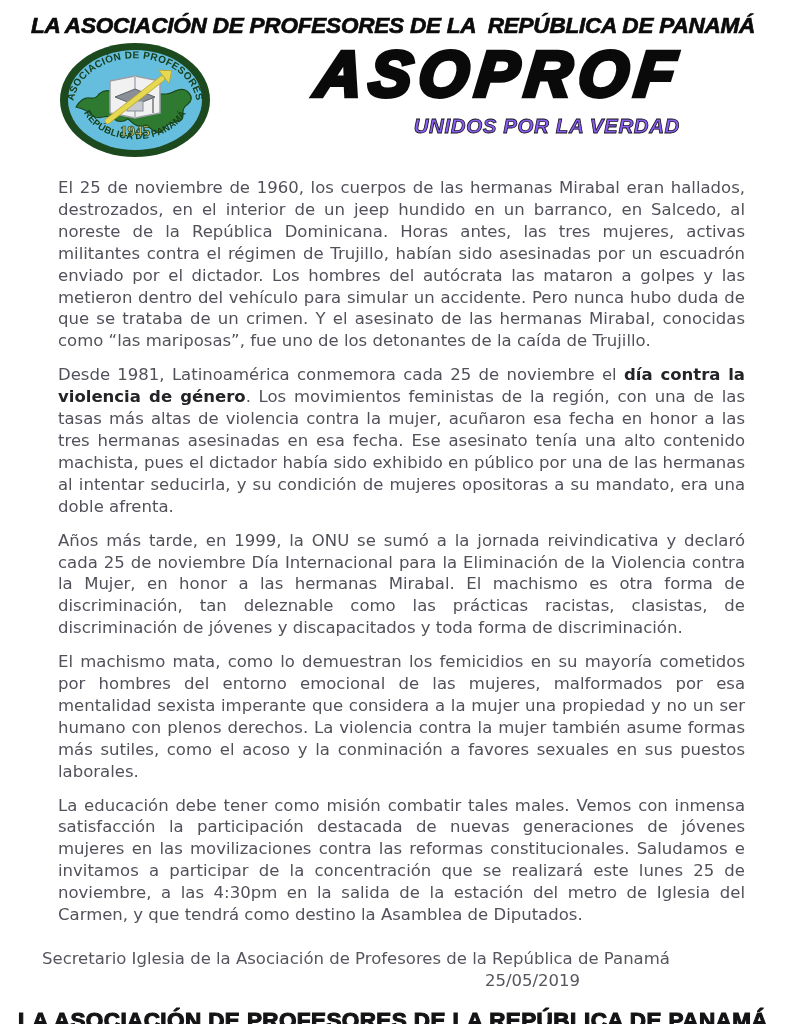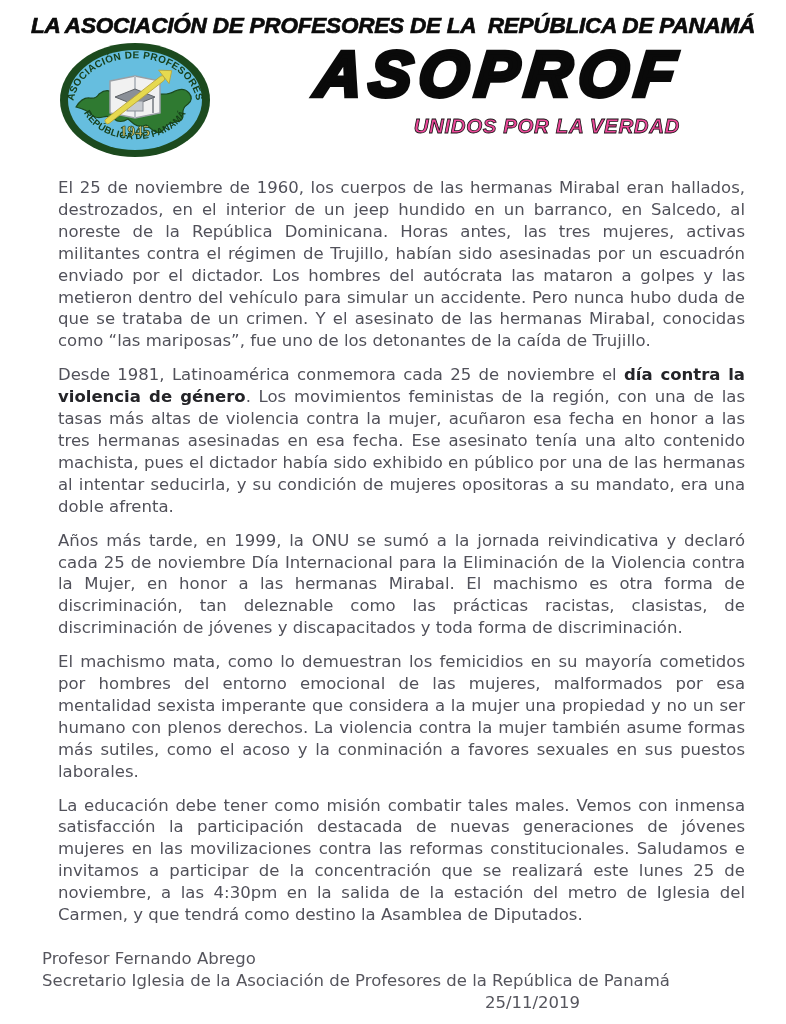--- a/index.html
+++ b/index.html
@@ -54,21 +54,21 @@
   }
   .tagline{
     text-align:right;
     padding-right:106px;
     margin-top:3px;
     font-family:"Liberation Sans", sans-serif;
     font-weight:bold;
     font-style:italic;
     font-size:20.5px;
     letter-spacing:0.6px;
-    color:#ec4899;
+    color:#8b5cf6;
     -webkit-text-stroke:0.8px #111;
   }
   
   .body-text{
     margin:14px 41px 0 42px;
     color:#51515a;
     font-size:16.5px;
     line-height:21.9px;
     text-align:justify;
   }
@@ -144,23 +144,22 @@
 
   <div class="body-text">
     <p><span>El 25 de noviembre de 1960, los cuerpos de las hermanas Mirabal eran hallados, destrozados, en el interior de un jeep hundido en un barranco, en Salcedo, al noreste de la República Dominicana. Horas antes, las tres mujeres, activas militantes contra el régimen de Trujillo, habían sido asesinadas por un escuadrón enviado por el dictador. Los hombres del autócrata las mataron a golpes y las metieron dentro del vehículo para simular un accidente. Pero nunca hubo duda de que se trataba de un crimen. Y el asesinato de las hermanas Mirabal, conocidas como “las mariposas”, fue uno de los detonantes de la caída de Trujillo.</span></p>
     <p><span>Desde 1981, Latinoamérica conmemora cada 25 de noviembre el </span><strong>día contra la violencia de género</strong><span>. Los movimientos feministas de la región, con una de las tasas más altas de violencia contra la mujer, acuñaron esa fecha en honor a las tres hermanas asesinadas en esa fecha. Ese asesinato tenía una alto contenido machista, pues el dictador había sido exhibido en público por una de las hermanas al intentar seducirla, y su condición de mujeres opositoras a su mandato, era una  doble afrenta.</span></p>
     <p><span>Años más tarde, en 1999, la ONU se sumó a la jornada reivindicativa y declaró cada 25 de noviembre Día Internacional para la Eliminación de la Violencia contra la Mujer, en honor a las hermanas Mirabal. El machismo es otra forma de discriminación, tan deleznable como las prácticas racistas, clasistas, de discriminación de jóvenes y discapacitados y toda forma de discriminación.</span></p>
     <p><span>El machismo mata, como lo demuestran los femicidios en su mayoría cometidos por hombres del entorno emocional de las mujeres, malformados por esa mentalidad sexista imperante que considera a la mujer una propiedad y no un ser humano con plenos derechos. La violencia contra la mujer también asume formas más sutiles, como el acoso y la conminación a favores sexuales en sus puestos laborales.</span></p>
     <p><span>La educación debe tener como misión combatir tales males. Vemos con inmensa satisfacción la participación destacada de nuevas generaciones de jóvenes mujeres en las movilizaciones contra las reformas constitucionales. Saludamos e invitamos a participar de la concentración que se realizará este lunes 25 de noviembre, a las 4:30pm en la salida de la estación del metro de Iglesia del Carmen, y que tendrá como destino la Asamblea de Diputados.</span></p>
   </div>
 
   <div class="signature">
-    <div>Profesor Fernando Abrego</div>
     <div>Secretario Iglesia de la Asociación de Profesores de la República de Panamá</div>
-    <div class="sig-date">25/11/2019</div>
+    <div class="sig-date">25/05/2019</div>
   </div>
 
   <div class="footer">
     <div class="footer-org">LA ASOCIACIÓN DE PROFESORES DE LA REPÚBLICA DE PANAMÁ</div>
 
   </div>
 
 </div>
 
 </body></html>

